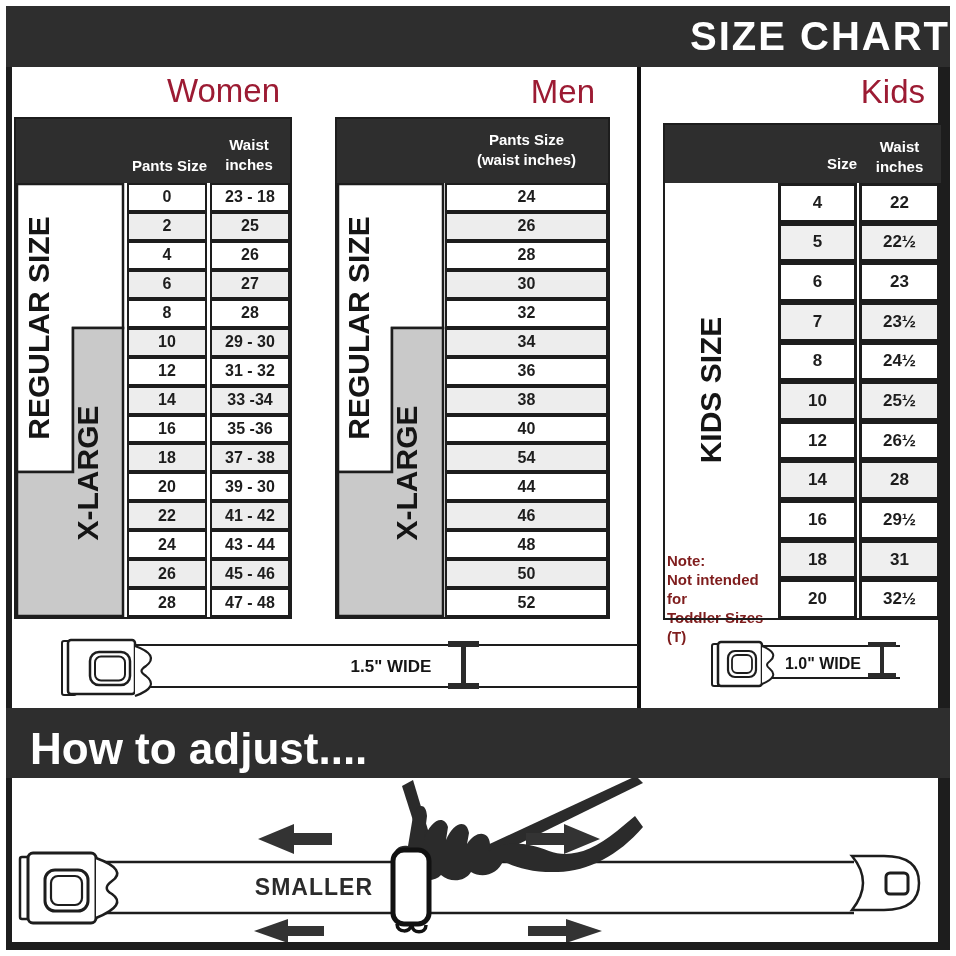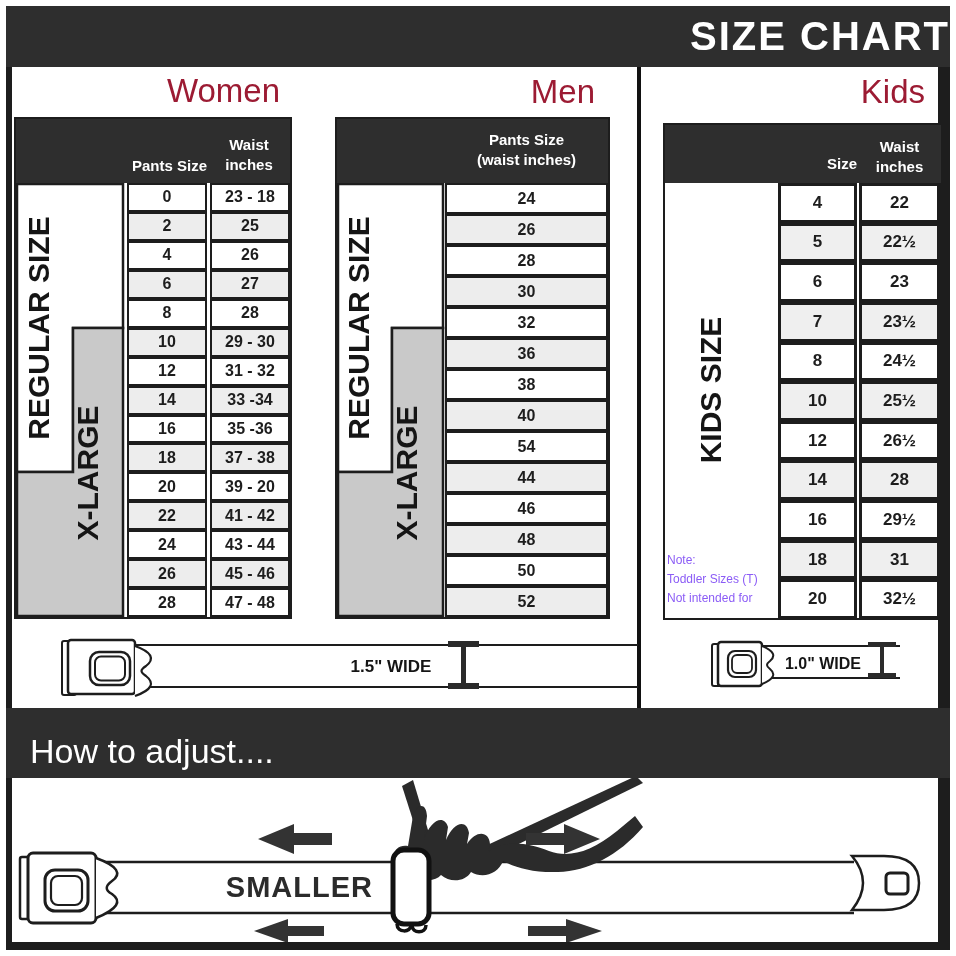--- a/index.html
+++ b/index.html
@@ -18,22 +18,22 @@
         justify-content:center;font-weight:bold;font-size:16px}
   .rows > div:nth-of-type(even) .cell{background:#ededed}
   .krows .cell{border-width:3px;font-size:17px}
   .krows > div:nth-of-type(even) .cell{background:#efefef}
   .gap2{width:2px;flex:0 0 2px}
   .gap3{width:3px;flex:0 0 3px}
   .c1-80{flex:0 0 80px}
   .c1-79{flex:0 0 79px}
   .cfill{flex:1 1 0}
   svg text{font-family:"Liberation Sans",sans-serif;font-weight:bold;fill:#151515}
-  .note{font-size:12px;font-weight:normal;line-height:19px;color:#8b5cf6}
-  .adjlbl{font-size:29px;font-weight:bold;color:#2b2b2b;letter-spacing:1px}
+  .note{font-size:15px;font-weight:bold;line-height:19px;color:#7f1d1d}
+  .adjlbl{font-size:23px;font-weight:bold;color:#2b2b2b;letter-spacing:1px}
 </style>
 </head>
 <body>
 
 <div id="root">
 
   <div class="abs band center" style="left:6px;top:6px;width:944px;height:61px">
     <div style="font-size:40px;font-weight:bold;letter-spacing:2px">SIZE CHART</div>
   </div>
 
@@ -116,21 +116,21 @@
 
         <div>
           <div class="cell c1-80">18</div>
           <div class="gap3"></div>
           <div class="cell cfill">37 - 38</div>
         </div>
 
         <div>
           <div class="cell c1-80">20</div>
           <div class="gap3"></div>
-          <div class="cell cfill">39 - 20</div>
+          <div class="cell cfill">39 - 30</div>
         </div>
 
         <div>
           <div class="cell c1-80">22</div>
           <div class="gap3"></div>
           <div class="cell cfill">41 - 42</div>
         </div>
 
         <div>
           <div class="cell c1-80">24</div>
@@ -182,20 +182,23 @@
         </div>
 
         <div>
           <div class="cell cfill">30</div>
         </div>
 
         <div>
           <div class="cell cfill">32</div>
         </div>
 
+        <div>
+          <div class="cell cfill">34</div>
+        </div>
 
         <div>
           <div class="cell cfill">36</div>
         </div>
 
         <div>
           <div class="cell cfill">38</div>
         </div>
 
         <div>
@@ -233,22 +236,22 @@
     <div class="abs band" style="left:665px;top:125px;width:276px;height:58px"></div>
     <div class="abs th center" style="left:778px;top:150px;width:79px;height:28px">Size</div>
     <div class="abs th center" style="left:859px;top:134px;width:81px;height:46px">Waist inches</div>
 
     <svg class="abs" style="left:665px;top:185px" width="112" height="420" viewBox="0 0 112 420">
       <text transform="translate(56,205) rotate(-90)" text-anchor="middle" font-size="30">KIDS SIZE</text>
     </svg>
 
     <div class="abs note" style="left:667px;top:551px;width:112px;height:64px">
       <div>Note:</div>
+      <div>Not intended for</div>
       <div>Toddler Sizes (T)</div>
-      <div>Not intended for</div>
     </div>
 
     <div class="abs rows krows" style="left:778px;top:183px;width:162px;height:436px">
 
         <div>
           <div class="cell c1-79">4</div>
           <div class="gap2"></div>
           <div class="cell cfill">22</div>
         </div>
 
@@ -339,21 +342,21 @@
     <path d="M62,16 C74,21 76,26 70,31 C66,34 66,36 70,39 C76,44 74,49 62,54" fill="#fff" stroke="#1d1d1d" stroke-width="2"></path>
     <text x="123" y="39" text-anchor="middle" font-size="16">1.0" WIDE</text>
     <g fill="#2b2b2b">
       <rect x="168" y="12" width="28" height="5"></rect>
       <rect x="168" y="43" width="28" height="5"></rect>
       <rect x="180" y="14" width="4" height="31"></rect>
     </g>
   </svg>
 
   <div class="abs band" style="left:6px;top:708px;width:944px;height:70px">
-    <div style="position:absolute;left:24px;top:24px;font-size:34px;font-weight:normal">How to adjust....</div>
+    <div style="position:absolute;left:24px;top:16px;font-size:44px;font-weight:bold">How to adjust....</div>
   </div>
 
   <svg class="abs" style="left:6px;top:778px" width="944" height="164" viewBox="0 0 944 164">
     <path d="M90,84 H848 M90,135 H848" stroke="#1d1d1d" stroke-width="2.5" fill="none"></path>
     <rect x="14" y="79" width="12" height="62" rx="2" fill="#fff" stroke="#1d1d1d" stroke-width="2.5"></rect>
     <rect x="22" y="75" width="68" height="70" rx="5" fill="#fff" stroke="#1d1d1d" stroke-width="3"></rect>
     <rect x="39" y="92" width="43" height="41" rx="10" fill="#fff" stroke="#1d1d1d" stroke-width="3"></rect>
     <rect x="45" y="98" width="31" height="29" rx="7" fill="#fff" stroke="#1d1d1d" stroke-width="2.2"></rect>
     <path d="M90,80 C112,88 116,96 106,103 C99,108 99,112 106,116 C116,123 112,131 90,140" fill="#fff" stroke="#1d1d1d" stroke-width="2.5"></path>
     <path d="M846,78 L878,78 Q913,78 913,105 Q913,132 878,132 L846,132 Q857,118 857,105 Q857,91 846,78 Z" fill="#fff" stroke="#1d1d1d" stroke-width="2.5"></path>

